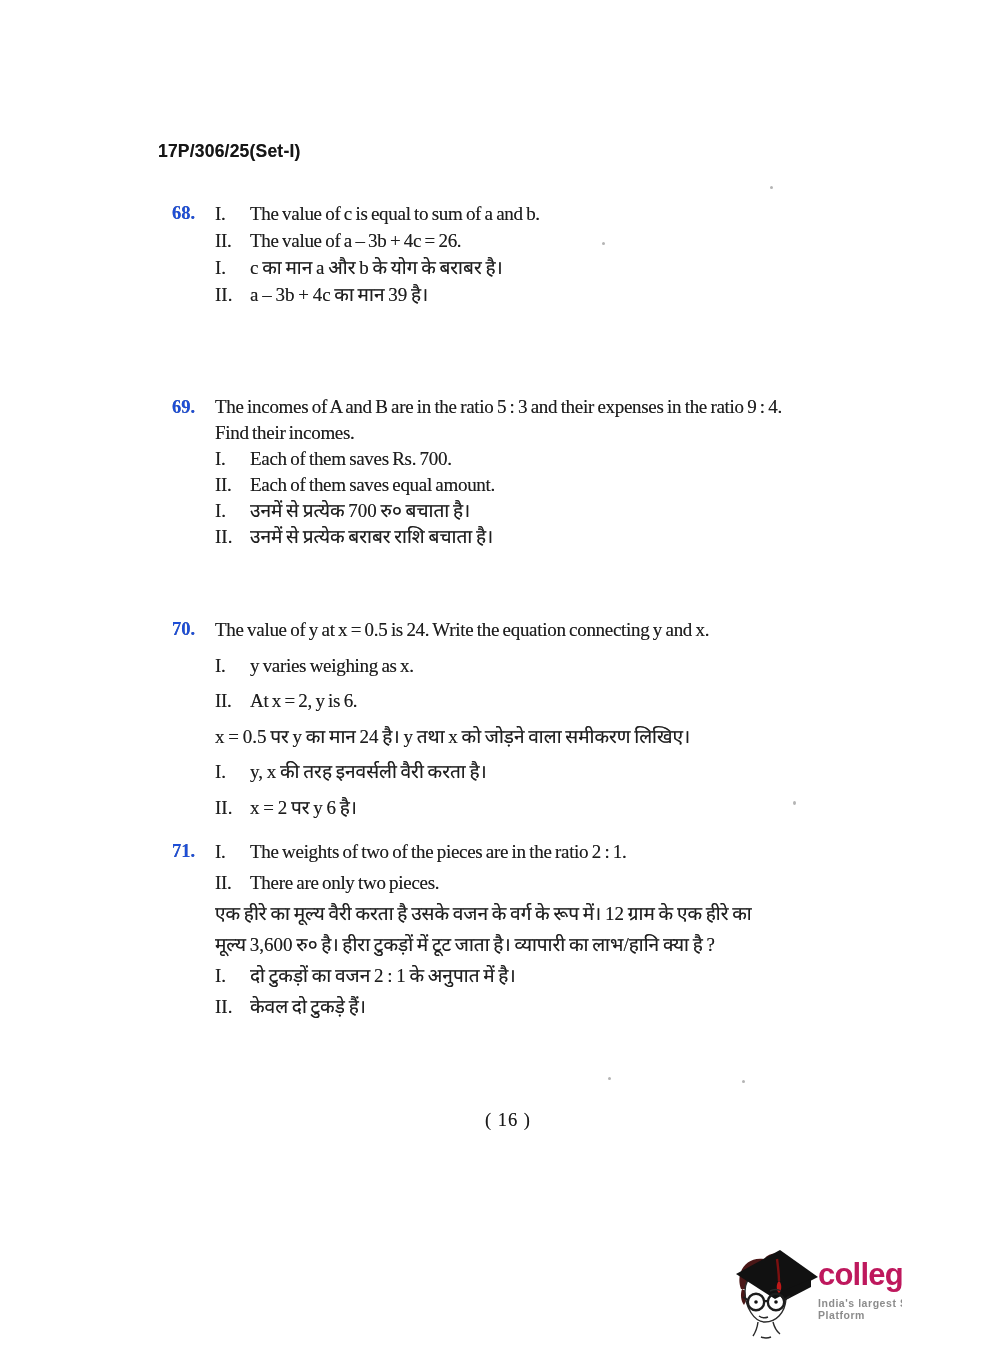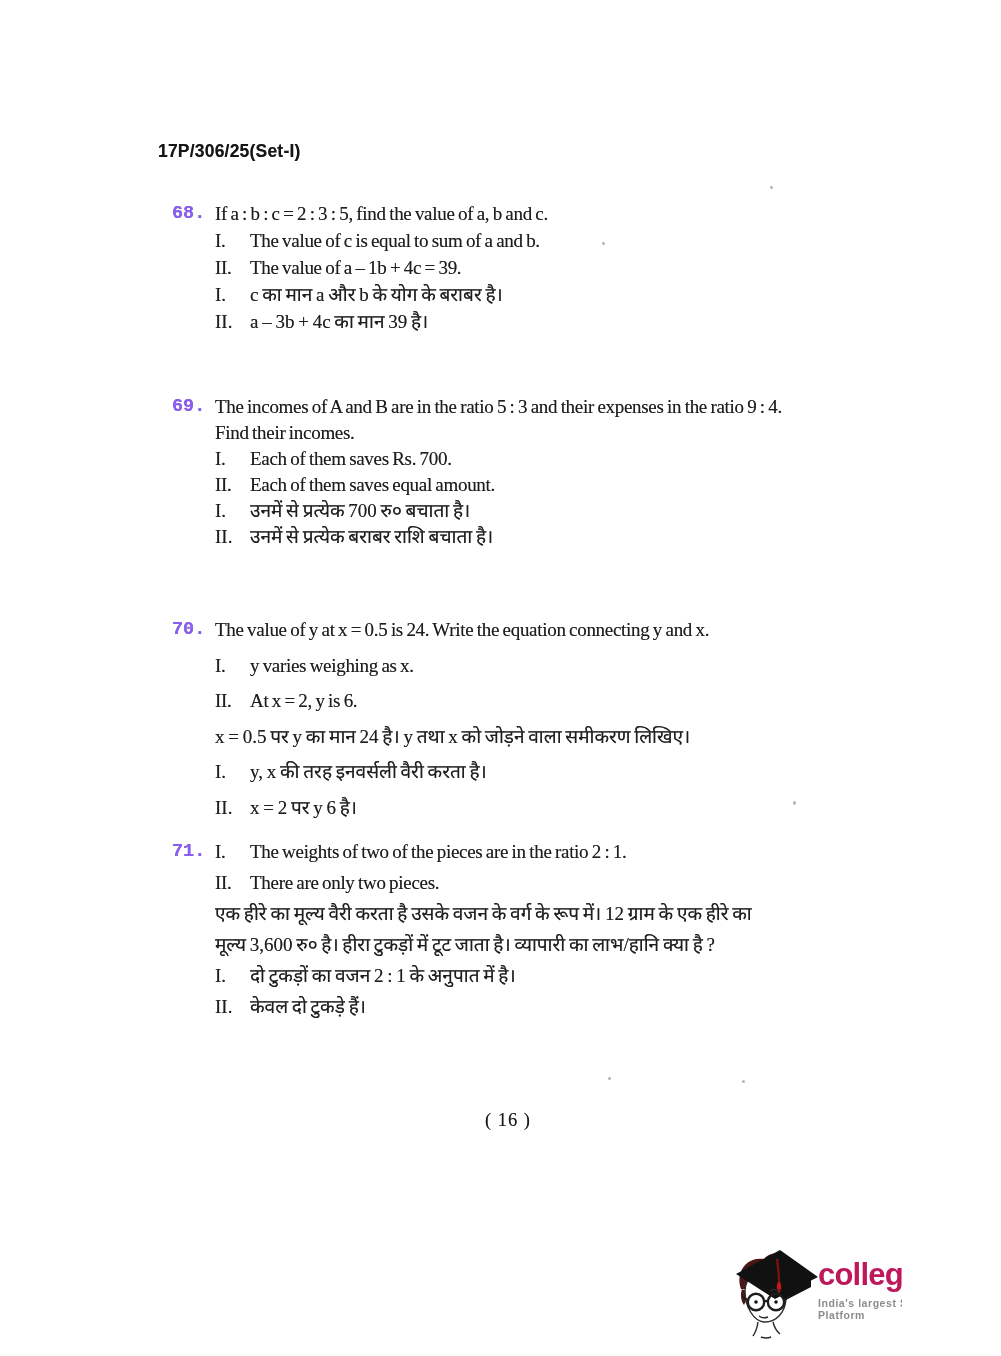--- a/index.html
+++ b/index.html
@@ -19,22 +19,22 @@
     font-family:"Liberation Sans","DejaVu Sans",sans-serif;
     font-weight:700;font-size:17.5px;letter-spacing:0.2px;color:#161616;
   }
   .question{position:absolute;left:170px;width:790px;}
   .q68{top:200px;line-height:27px;}
   .q69{top:394px;line-height:26px;}
   .q70{top:612px;line-height:35.5px;}
   .q71{top:836px;line-height:31px;}
   .qnum{
     position:absolute;left:2px;top:0;
-    font-family:Liberation Mono, monospace;
-    font-weight:700;font-size:18.5px;color:#8b5cf6;
+    font-family:Liberation Serif, serif;
+    font-weight:700;font-size:18.5px;color:#1d4ed8;
   }
   .qbody{margin-left:45px;font-size:19px;letter-spacing:-0.3px;word-spacing:-1px;}
   .lines{margin:0;white-space:pre-line;}
   .item{display:flex;margin:0;}
   .rn{flex:none;width:35px;}
   .stext{flex:auto;}
   .hindi{letter-spacing:0;}
   .page-number{
     position:absolute;left:0;top:1110px;width:1016px;
     text-align:center;font-size:18.5px;letter-spacing:1px;color:#1a1a1a;
@@ -62,28 +62,27 @@
 </head>
 <body>
 
 <div class="sheet">
 
   <div class="doc-code scan-text">17P/306/25(Set-I)</div>
 
   <section class="question q68 scan-text">
     <div class="qnum">68.</div>
     <div class="qbody">
-      <p class="lines">If a : b : c = 2 : 3 : 5, find the value of a, b and c.</p>
       <div class="item">
         <span class="rn">I.</span>
         <span class="stext">The value of c is equal to sum of a and b.</span>
       </div>
       <div class="item">
         <span class="rn">II.</span>
-        <span class="stext">The value of a – 1b + 4c = 39.</span>
+        <span class="stext">The value of a – 3b + 4c = 26.</span>
       </div>
       <div class="item hindi">
         <span class="rn">I.</span>
         <span class="stext">c का मान a और b के योग के बराबर है।</span>
       </div>
       <div class="item hindi">
         <span class="rn">II.</span>
         <span class="stext">a – 3b + 4c का मान 39 है।</span>
       </div>
     </div>

